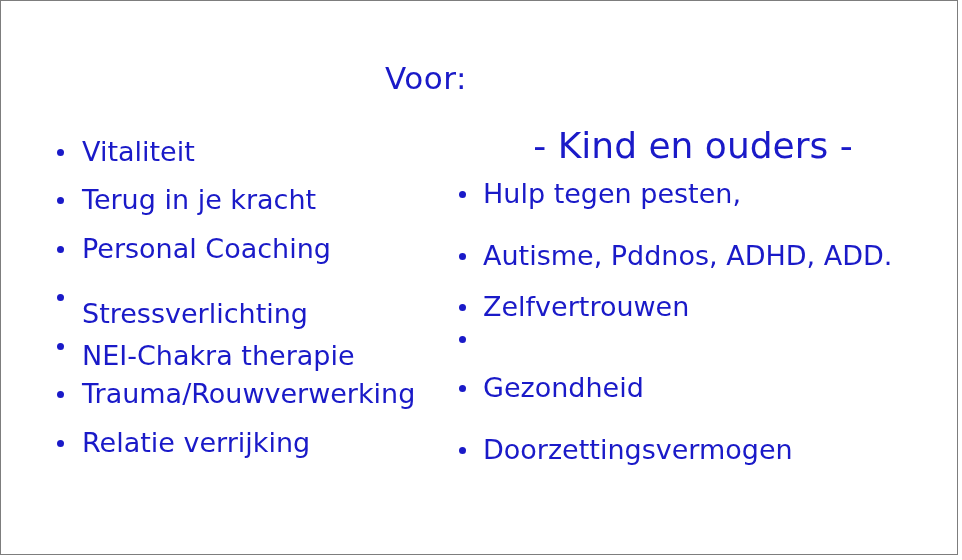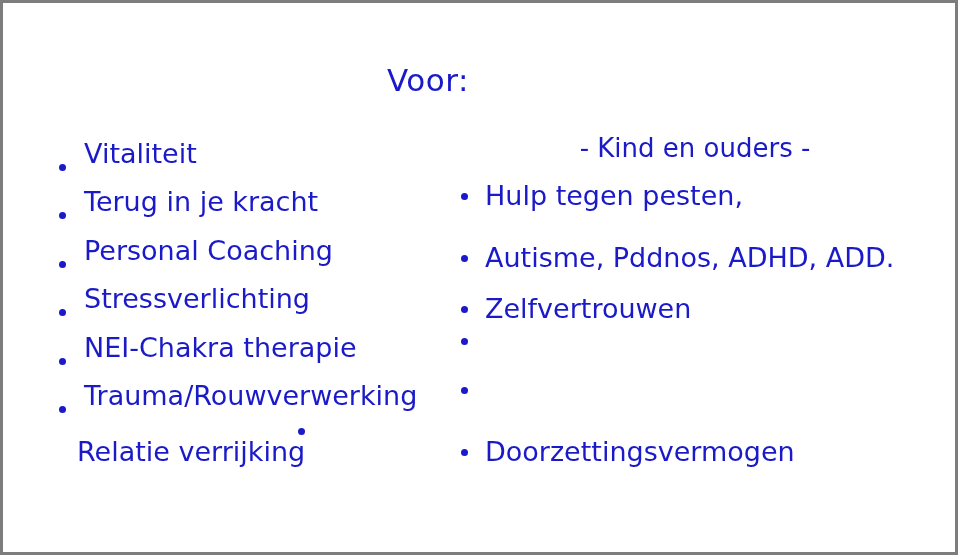--- a/index.html
+++ b/index.html
@@ -14,42 +14,42 @@
     overflow: hidden;
     font-family: "DejaVu Sans", sans-serif;
   }
   #slide {
     position: absolute;
     left: 0;
     top: 0;
     width: 958px;
     height: 555px;
     background: #ffffff;
-    border: 3px solid #a16207;
+    border: 1px solid #a16207;
     box-sizing: border-box;
   }
   .title {
     position: absolute;
     left: 0;
     top: 58px;
     width: 850px;
     text-align: center;
     font-size: 31px;
     line-height: 38px;
     color: #1a1ac8;
     letter-spacing: 0.5px;
     white-space: nowrap;
   }
   .col-heading {
     position: absolute;
     left: 486px;
     top: 128px;
     width: 412px;
     text-align: center;
-    font-size: 26px;
+    font-size: 36px;
     line-height: 34px;
     color: #1a1ac8;
     white-space: nowrap;
   }
   .row {
     position: absolute;
     display: flex;
     align-items: center;
     height: 34px;
     white-space: nowrap;
@@ -61,29 +61,29 @@
     background: #1a1ac8;
     flex: 0 0 auto;
   }
   .label {
     font-size: 27px;
     line-height: 34px;
     color: #1a1ac8;
     display: block;
   }
   
-  .col-left .row { left: 56px; align-items: flex-end; }
+  .col-left .row { left: 56px; }
   .col-left .label { margin-left: 18px; }
   .col-left .r0 { top: 134px; }
   .col-left .r1 { top: 182px; }
   .col-left .r2 { top: 231px; }
   .col-left .r3 { top: 279px; }
   .col-left .r4 { top: 328px; }
   .col-left .r5 { top: 376px; }
-  .col-left .r6 { top: 425px; flex-direction: column; }
+  .col-left .r6 { top: 425px; }
   
   .col-right .row { left: 458px; }
   .col-right .label { margin-left: 17px; }
   .col-right .r0 { top: 176px; }
   .col-right .r1 { top: 224px; margin-top: 14px; }
   .col-right .r2 { top: 289px; justify-content: center; }
   .col-right .r3 { top: 321px; }
   .col-right .r4 { top: 370px; }
   .col-right .r5 { top: 432px; }
 </style>
@@ -151,20 +151,21 @@
       <span class="bullet" style="background: rgb(26, 26, 200);"></span>
       <span class="label" style="color: rgb(26, 26, 200);">Zelfvertrouwen</span>
     </div>
 
     <div class="row r3">
       <span class="bullet" style="background: rgb(26, 26, 200);"></span>
     </div>
 
     <div class="row r4">
       <span class="bullet" style="background: rgb(26, 26, 200);"></span>
+      <span class="label" style="color: rgb(26, 26, 200);">Gezondheid</span>
     </div>
 
     <div class="row r5">
       <span class="bullet" style="background: rgb(26, 26, 200);"></span>
       <span class="label" style="color: rgb(26, 26, 200);">Doorzettingsvermogen</span>
     </div>
 
   </div>
 
 </div>

